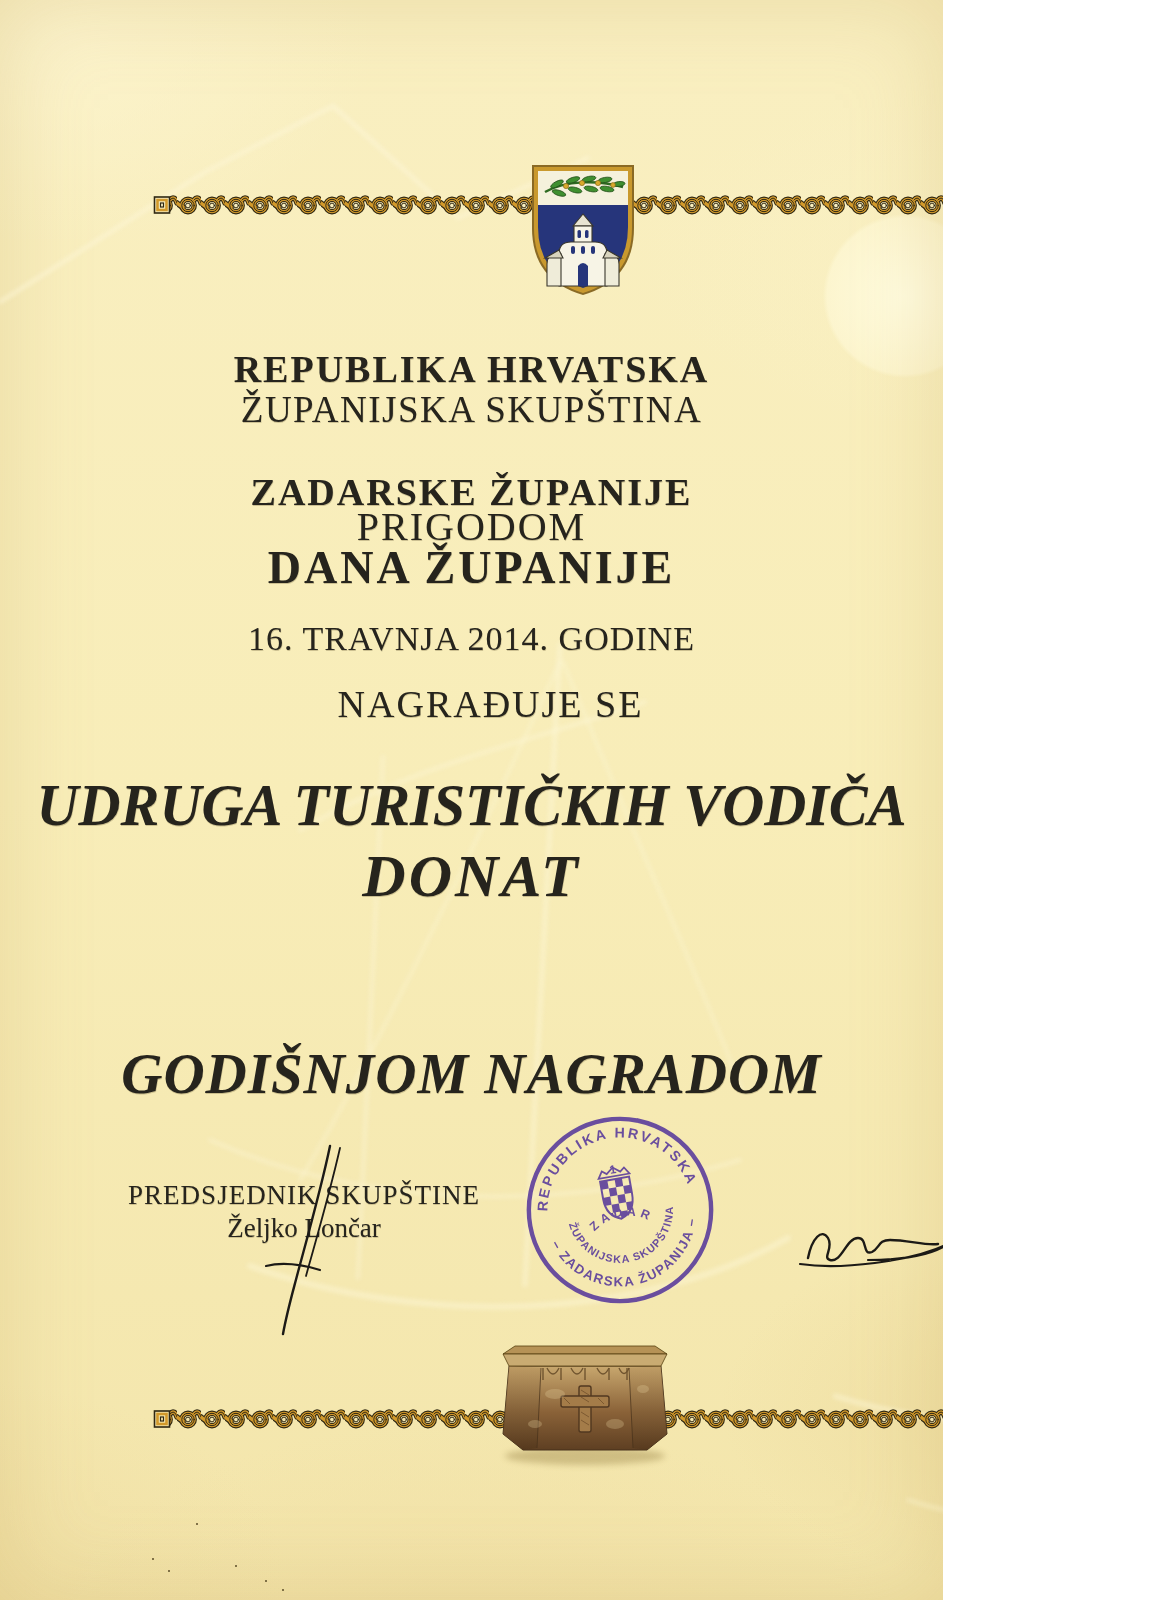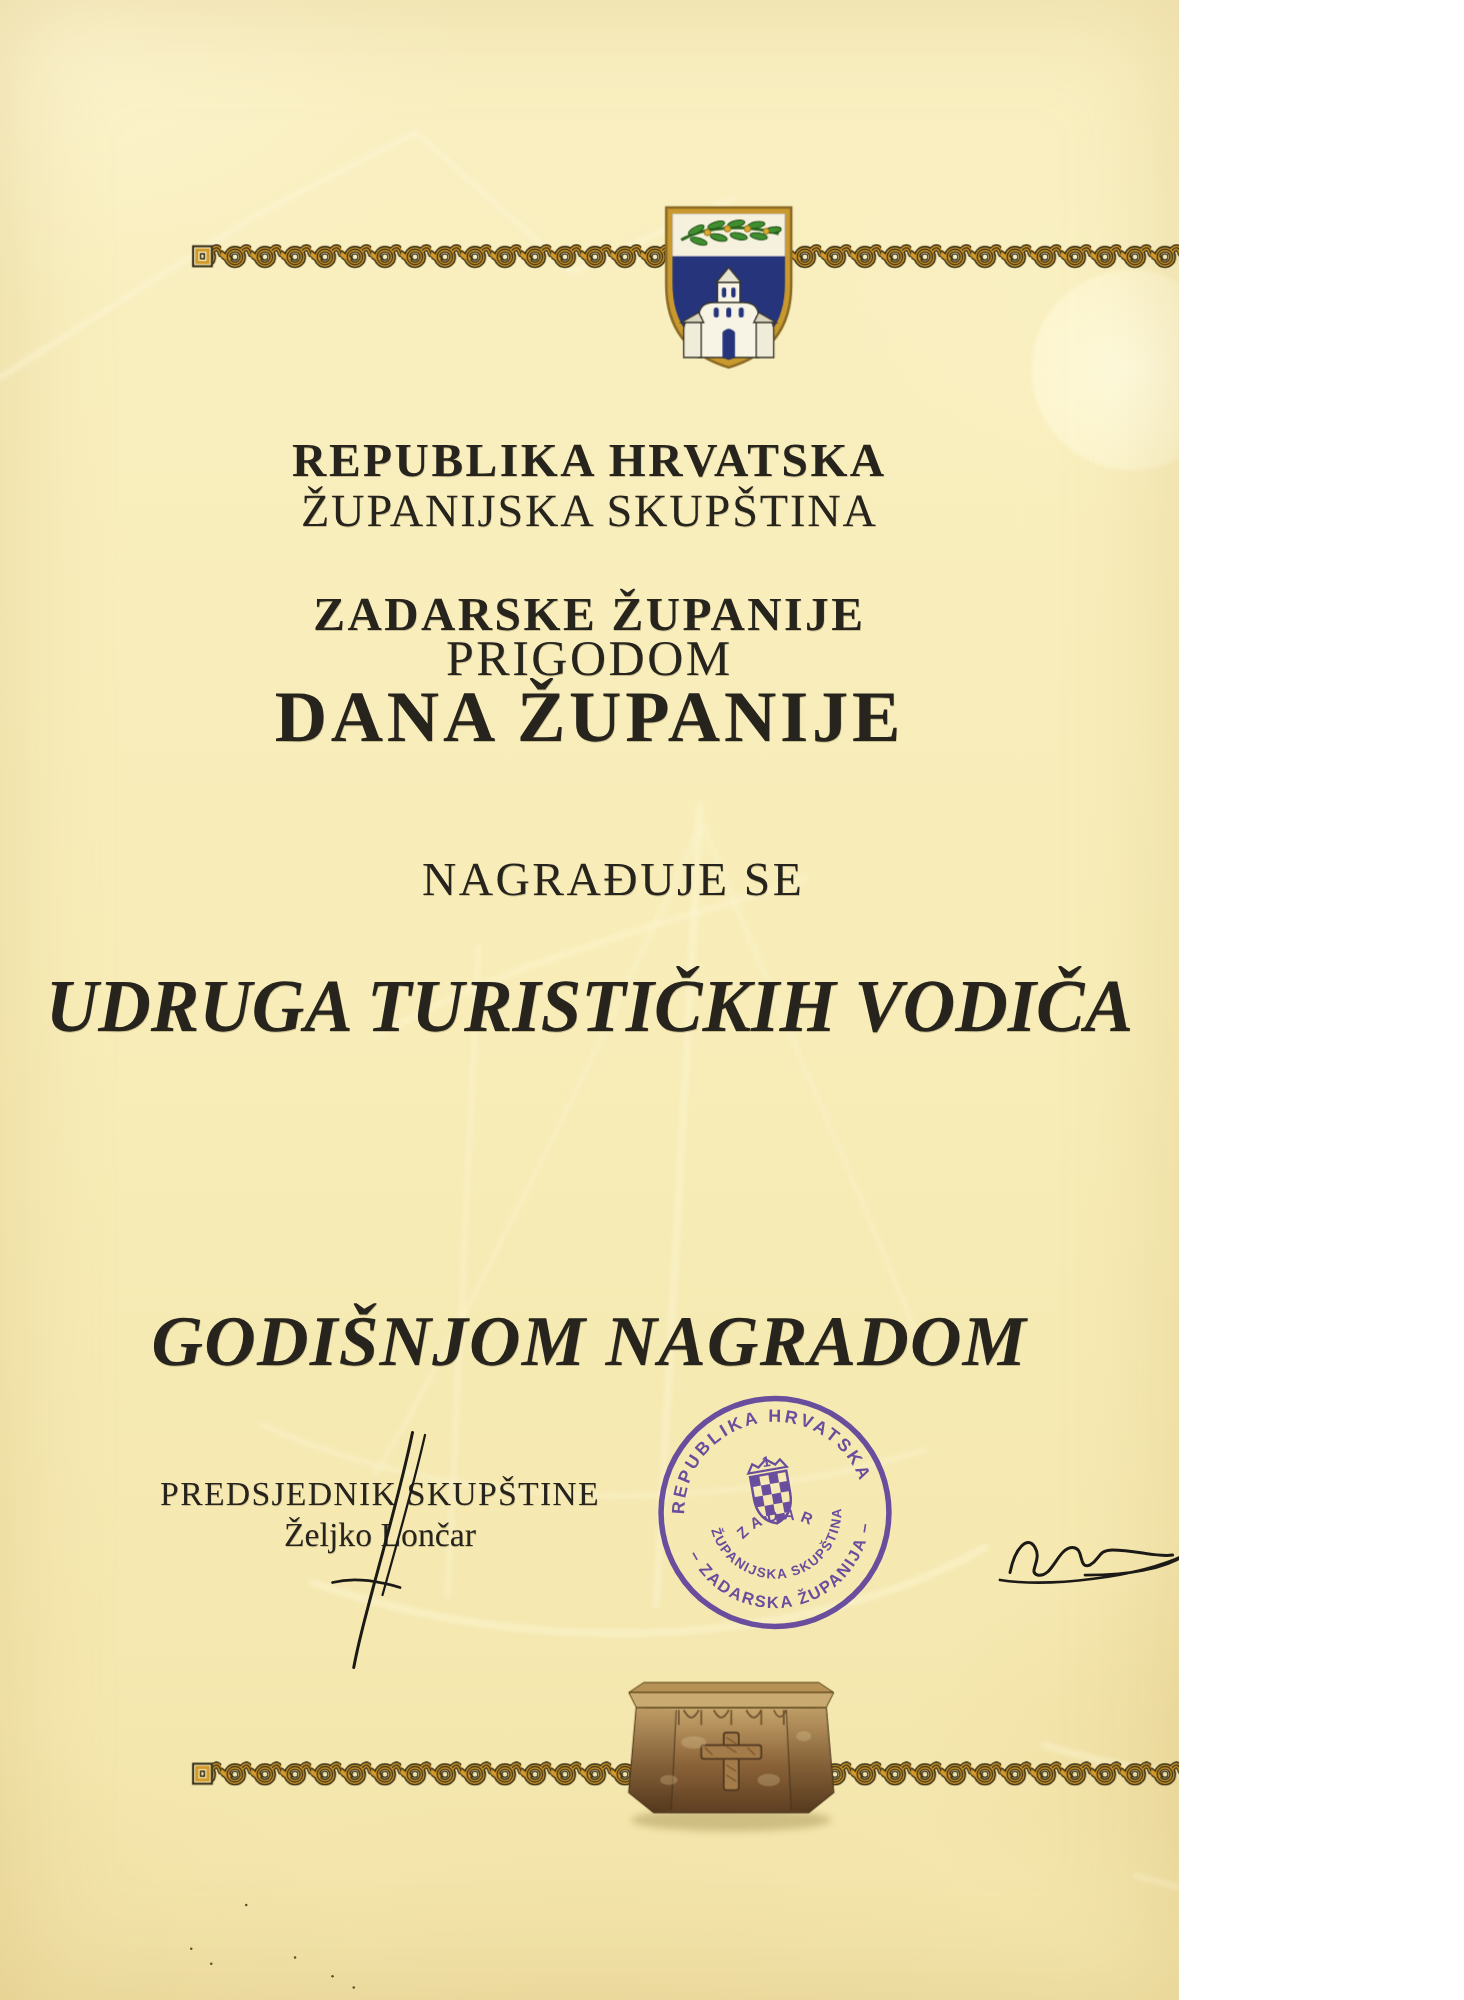--- a/index.html
+++ b/index.html
@@ -33,21 +33,21 @@
 
   .line {
     position:absolute; left:0; right:0; text-align:center; z-index:3;
     color:#26241d; line-height:1; white-space:nowrap;
     text-shadow:.4px .7px 0 rgba(90,75,40,.28);
   }
   .t-country  { top:350px;  font-size:38px; font-weight:bold; letter-spacing:2px; }
   .t-assembly { top:391px;  font-size:37px; letter-spacing:1.5px; }
   .t-county   { top:433px;  font-size:38px; font-weight:bold; letter-spacing:2px;margin-top:40px; }
   .t-intro    { top:507px;  font-size:40px; letter-spacing:2px; }
-  .t-event    { top:545px;  font-size:58px; font-weight:600; letter-spacing:3px; }
+  .t-event    { top:545px;  font-size:46px; font-weight:600; letter-spacing:3px; }
   .t-date     { top:622px;  font-size:34px; letter-spacing:1px; }
   .t-action   { top:685px;  font-size:38px; letter-spacing:2px;margin-left:38px; }
   .t-recip1   { top:775px;  font-size:60px; font-style:italic; font-weight:600; letter-spacing:0; transform:scaleX(.97); }
   .t-recip2   { top:846px;  font-size:60px; font-style:italic; font-weight:600; letter-spacing:3px; }
   .t-award    { top:1045px; font-size:57px; font-style:italic; font-weight:600; letter-spacing:1px; }
 
   .sig-block { position:absolute; z-index:3; text-align:center; color:#26241d; line-height:1.06; }
   .sig-left  { left:128px; top:1181px; width:352px; }
   .sig-right { left:712px; top:1182px; width:318px; }
   .sig-title { font-size:27px; letter-spacing:1px; white-space:nowrap; text-shadow:.4px .6px 0 rgba(90,75,40,.25); }
@@ -162,23 +162,25 @@
       <path d="M49,124 V104 q5,-6 10,0 V124 Z"></path>
     </g>
   </svg>
 
   <div class="line t-country">REPUBLIKA HRVATSKA</div>
   <div class="line t-assembly">ŽUPANIJSKA SKUPŠTINA</div>
   <div class="line t-county">ZADARSKE ŽUPANIJE</div>
 
   <div class="line t-intro">PRIGODOM</div>
   <div class="line t-event">DANA ŽUPANIJE</div>
+  <div class="line t-date">16. TRAVNJA 2014. GODINE</div>
   <div class="line t-action">NAGRAĐUJE SE</div>
 
   <div class="line t-recip1">UDRUGA TURISTIČKIH VODIČA</div>
+  <div class="line t-recip2">DONAT</div>
 
   <div class="line t-award">GODIŠNJOM NAGRADOM</div>
 
   <div class="sig-block sig-left">
     <div class="sig-title">PREDSJEDNIK SKUPŠTINE</div>
     <div class="sig-name">Željko Lončar</div>
   </div>
 
 
   <svg class="stamp" width="196" height="196" viewBox="0 0 200 200">

